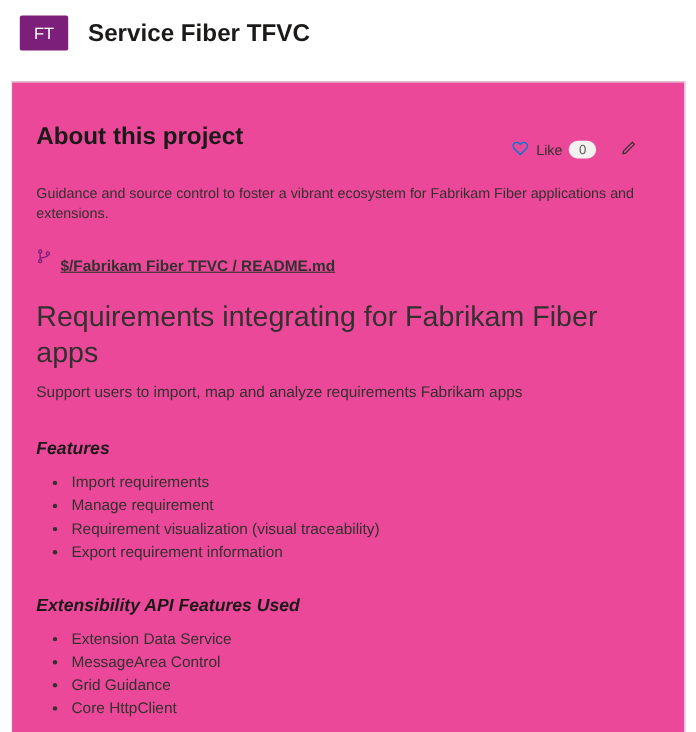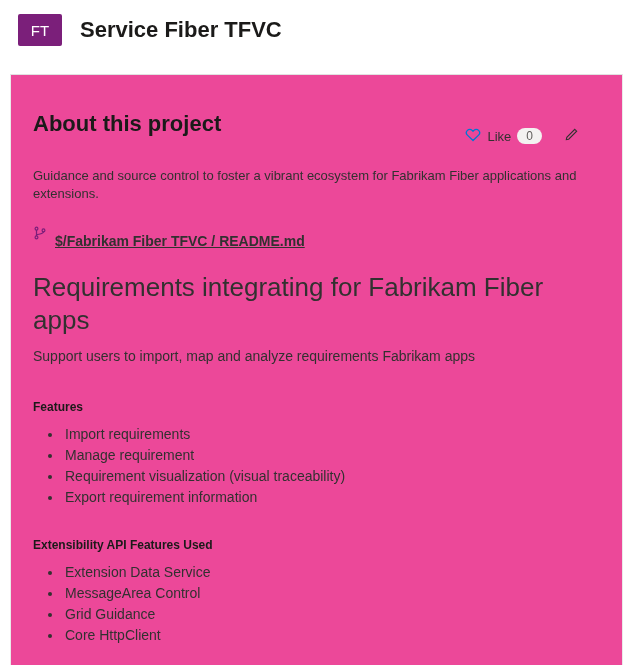--- a/index.html
+++ b/index.html
@@ -124,24 +124,25 @@
       color: #323130;
       line-height: 1.25;
       margin-bottom: 12px;
     }
     .readme-subtitle {
       font-size: 14px;
       color: #323130;
       margin-bottom: 36px;
     }
     .section-heading {
-      font-size: 12px;
+      font-size: 16px;
       font-weight: 600;
       color: #1b1a19;
       margin-bottom: 10px;
+      font-style: italic;
     }
     .bullet-list {
       list-style: disc;
       padding-left: 30px;
       margin-bottom: 30px;
     }
     .bullet-list li {
       font-size: 14px;
       color: #323130;
       line-height: 1.5;

